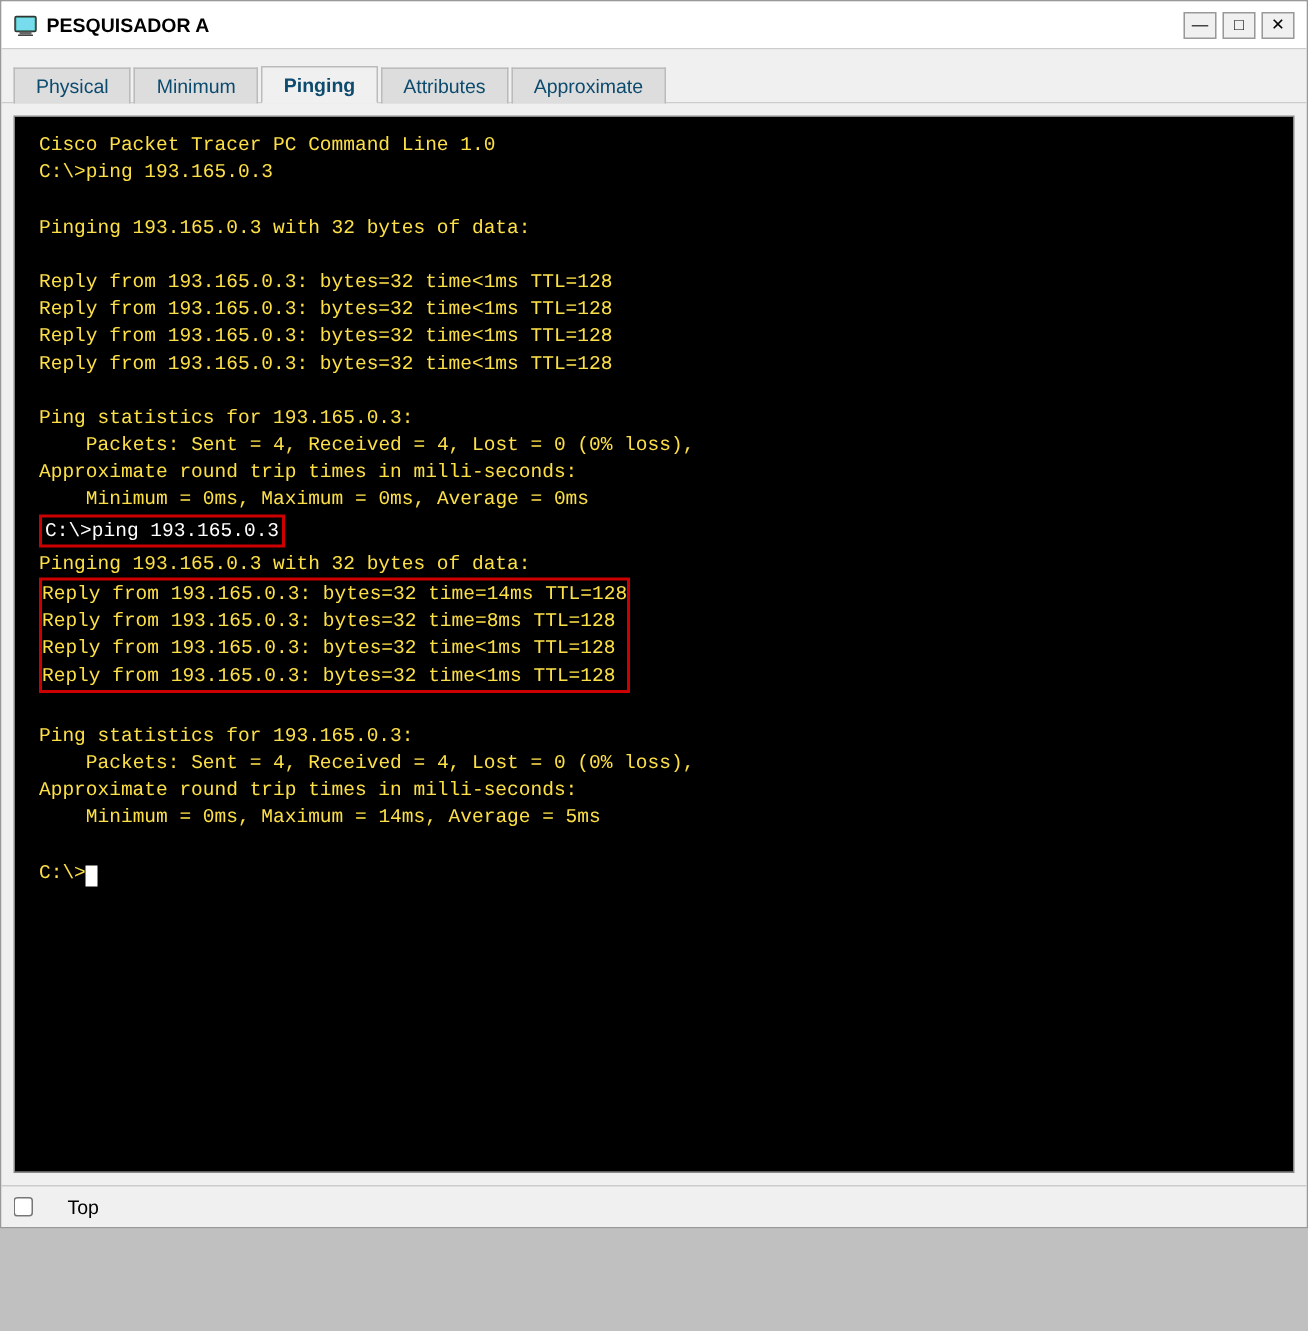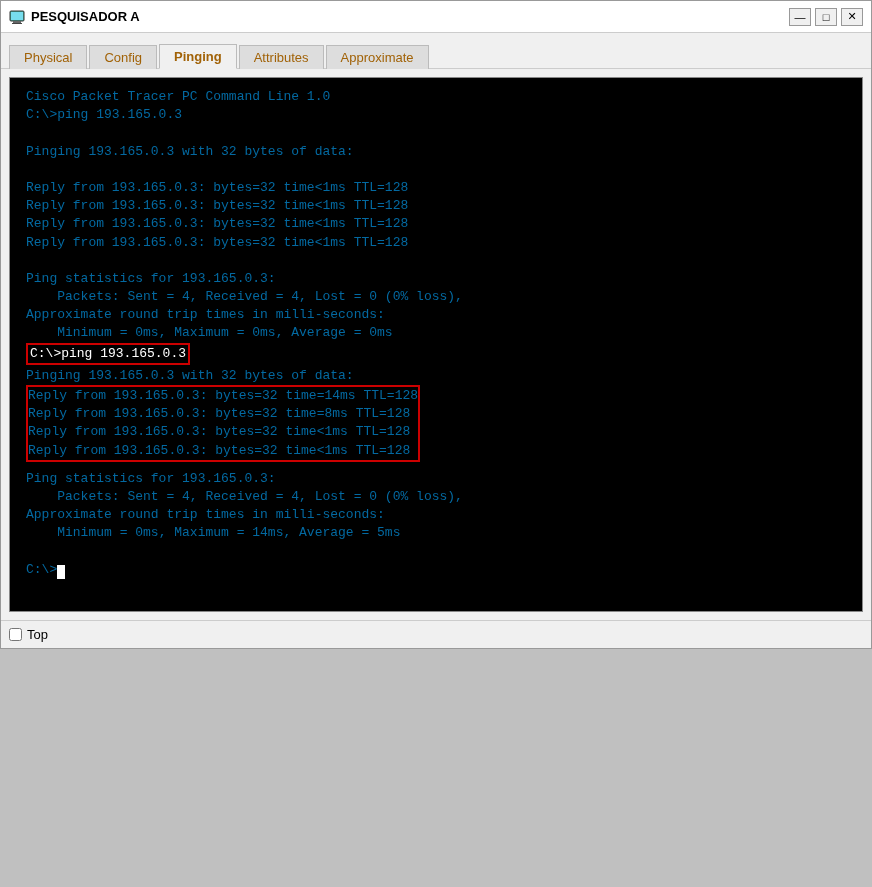--- a/index.html
+++ b/index.html
@@ -6,21 +6,21 @@
     body {
       font-family: 'Segoe UI', Tahoma, sans-serif;
       background: #c0c0c0;
       width: 872px;
       height: 887px;
       overflow: hidden;
     }
 
     .window {
       width: 872px;
-      height: 649px;
+      height: 819px;
       background: #f0f0f0;
       border: 1px solid #999;
       display: flex;
       flex-direction: column;
     }
 
     .title-bar {
       background: #fff;
       height: 32px;
       display: flex;
@@ -77,21 +77,21 @@
     }
 
     .tab {
       padding: 4px 14px;
       font-size: 13px;
       cursor: pointer;
       background: #ddd;
       border: 1px solid #bbb;
       border-bottom: none;
       margin-right: 2px;
-      color: #a16207;
+      color: #0c4a6e;
       position: relative;
       top: 1px;
     }
 
     .tab.active {
       background: #f0f0f0;
       border-color: #bbb;
       border-bottom: 1px solid #f0f0f0;
       font-weight: 600;
     }
@@ -145,39 +145,39 @@
       padding: 10px 16px;
       flex: 1;
       overflow-y: auto;
       line-height: 1.4;
     }
 
     .terminal pre {
       font-family: 'Courier New', Courier, monospace;
       font-size: 13px;
       white-space: pre-wrap;
-      color: #0369a1;
+      color: #fde047;
       margin: 0;
       line-height: 1.4;
     }
 
     .bottom-bar {
       height: 28px;
       background: #f0f0f0;
       display: flex;
       align-items: center;
       padding: 0 8px;
       border-top: 1px solid #ccc;
       flex-shrink: 0;
     }
 
     .bottom-checkbox {
       display: flex;
       align-items: center;
-      gap: 5px;
+      gap: 23px;
       font-size: 13px;
     }
 
     .bottom-checkbox input[type="checkbox"] {
       width: 13px;
       height: 13px;
     }
   </style>
 </head>
 <body>
@@ -200,21 +200,21 @@
       <button class="title-btn">□</button>
       <button class="title-btn">✕</button>
     </div>
   </div>
 
   <div class="tab-bar">
     <div class="tab">
       <span>Physical</span>
     </div>
     <div class="tab">
-      <span>Config</span>
+      <span>Minimum</span>
     </div>
     <div class="tab active">
       <span>Pinging</span>
     </div>
     <div class="tab">
       <span>Attributes</span>
     </div>
     <div class="tab">
       <span>Approximate</span>
     </div>
@@ -243,21 +243,21 @@
 
         
         <div style="margin-bottom:2px;">
           <span style="display:inline-block; border:2px solid #c00; padding:0 2px; font-family:'Courier New',Courier,monospace; font-size:13px; color:#fff; background:#000;">C:\&gt;ping 193.165.0.3</span>
         </div>
 
         <pre>Pinging 193.165.0.3 with 32 bytes of data:
 </pre>
 
         
-        <div style="border:2px solid #c00; display:inline-block; margin-bottom:8px;">
+        <div style="border:2px solid #c00; display:inline-block; margin-bottom:20px;">
           <pre>Reply from 193.165.0.3: bytes=32 time=14ms TTL=128
 Reply from 193.165.0.3: bytes=32 time=8ms TTL=128
 Reply from 193.165.0.3: bytes=32 time&lt;1ms TTL=128
 Reply from 193.165.0.3: bytes=32 time&lt;1ms TTL=128</pre>
         </div>
 
         <pre>Ping statistics for 193.165.0.3:
     Packets: Sent = 4, Received = 4, Lost = 0 (0% loss),
 Approximate round trip times in milli-seconds:
     Minimum = 0ms, Maximum = 14ms, Average = 5ms

